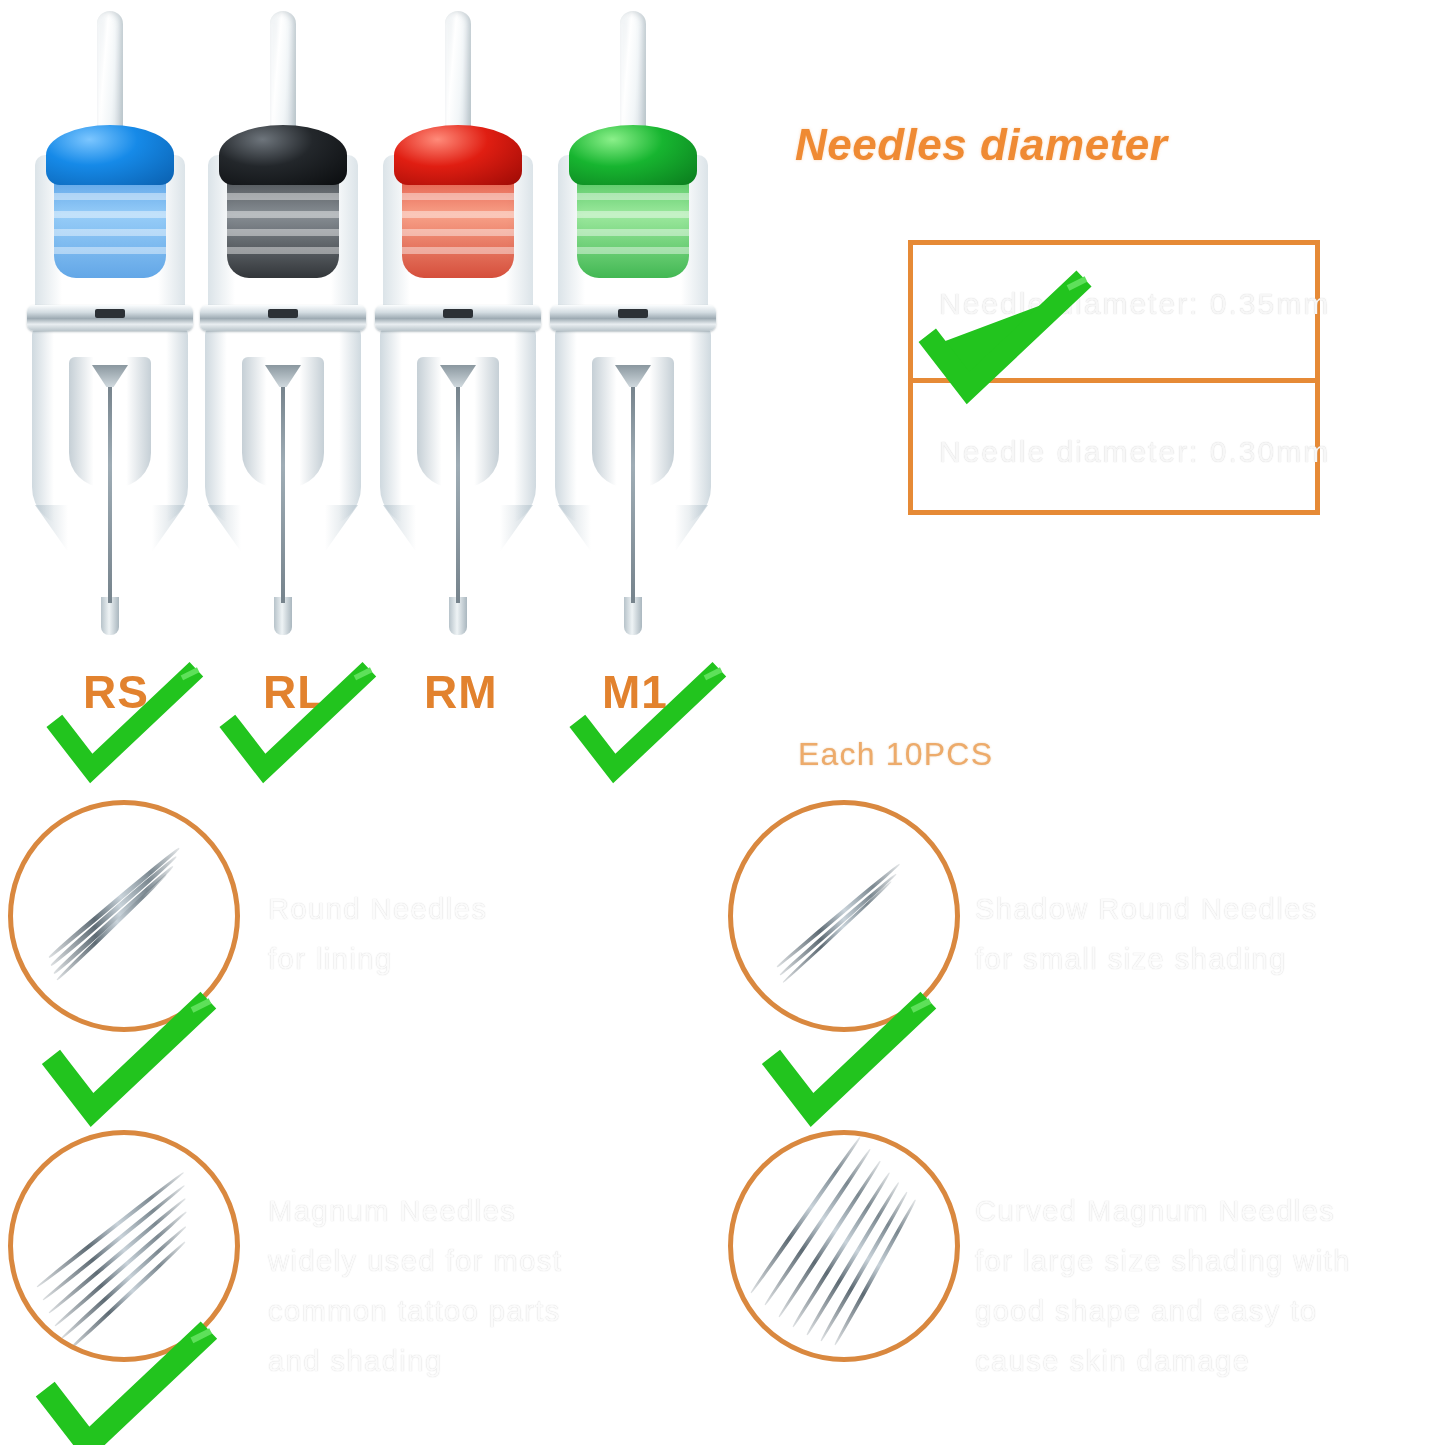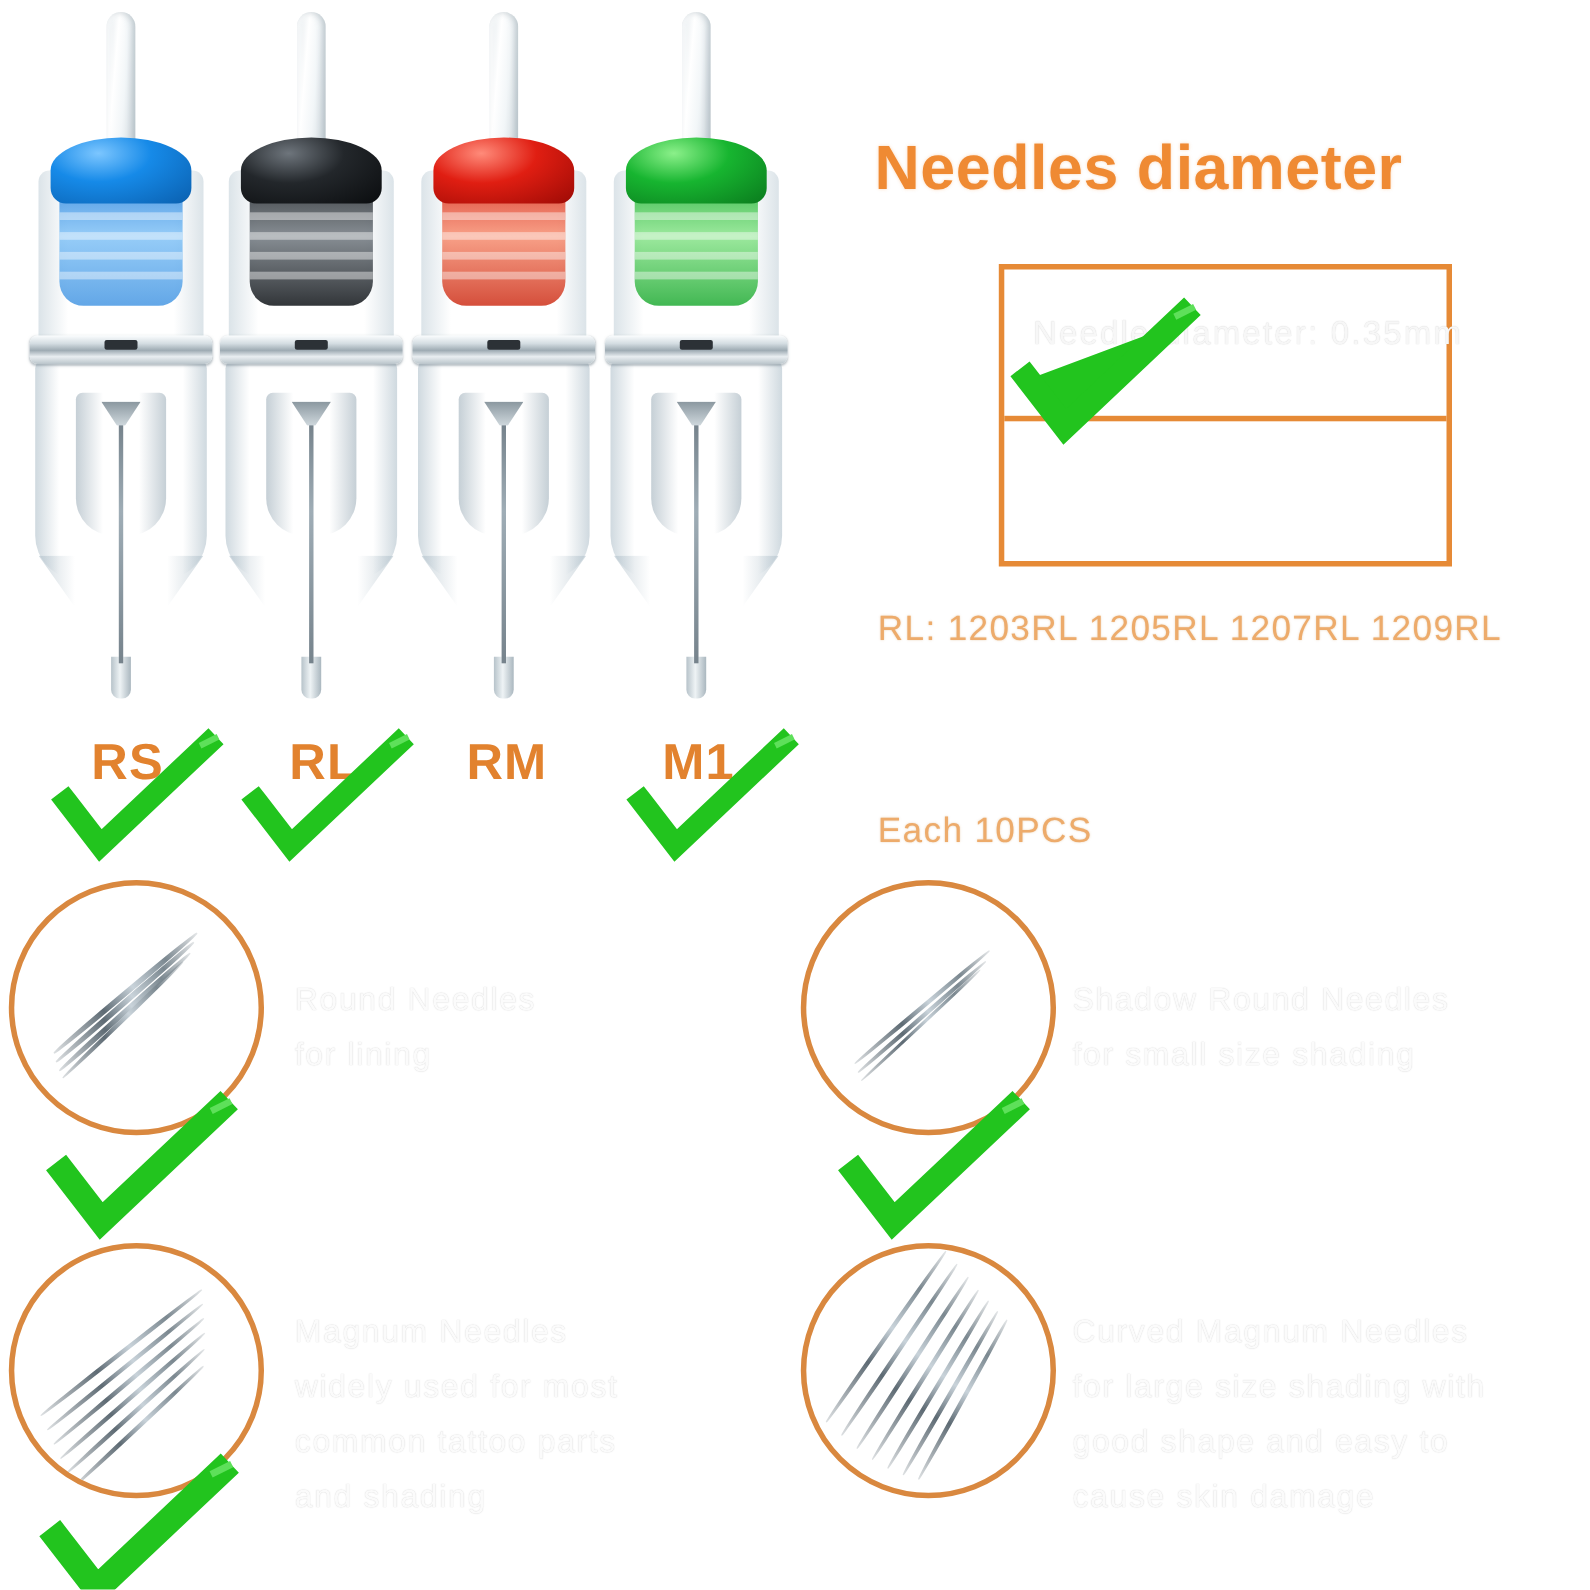--- a/index.html
+++ b/index.html
@@ -96,21 +96,21 @@
   .cap-green{background:radial-gradient(ellipse at 34% 24%,#8bf08a 0%,#17b530 42%,#0a7a1d 100%);}
   .col-green{background:linear-gradient(180deg,rgba(26,175,47,.86),rgba(118,224,120,.72) 45%,rgba(30,170,50,.84));}
 
   .stem-blue{background:linear-gradient(95deg,#cfe6f7 0%,#ffffff 30%,#eaf5fd 62%,#bcd8ee 100%);}
   .stem-black{background:linear-gradient(95deg,#d8dee2 0%,#ffffff 30%,#f0f4f6 62%,#c2cbd1 100%);}
   .stem-red{background:linear-gradient(95deg,#f6d8d4 0%,#ffffff 30%,#fdeceb 62%,#eec6c1 100%);}
   .stem-green{background:linear-gradient(95deg,#d4f0d6 0%,#ffffff 30%,#ecfbed 62%,#c2e6c5 100%);}
 
   
   .title{
-    font-size:57px;font-weight:bold;
+    font-size:44px;font-weight:bold;font-style:italic;
     color:#ef8a33;white-space:nowrap;letter-spacing:.5px;
     text-shadow:0 0 3px rgba(239,138,51,.35);
   }
 
   
   .dtable{
     position:absolute;border:5px solid #e68a36;box-sizing:border-box;background:#fff;
   }
   .dtable .rowline{
     position:absolute;left:0;width:100%;height:5px;background:#e68a36;
@@ -233,31 +233,31 @@
     <div class="needlebar"></div>
     <div class="cone"></div>
     <div class="tip"></div>
   </div>
 
   <div class="abs title" style="left:795px;top:120px;">Needles diameter</div>
 
   <div class="dtable" style="left:908px;top:240px;width:412px;height:275px;">
     <div class="rowline" style="top:133px;"></div>
     <div class="cell" style="top:42px;">Needle diameter: 0.35mm</div>
+    <div class="cell" style="top:190px;">Needle diameter: 0.30mm</div>
   </div>
 
   <div class="check" style="left:928px;top:278px;">
     <svg width="160" height="125" viewBox="0 0 160 125">
       <path d="M4 68 L12 62 L44 108 L52 115 L40 104 L150 6 L157 2 L148 14 Z" fill="#22c41e"></path>
       <path d="M6 66 L40 110 L148 8" stroke="#22c41e" stroke-width="22" fill="none" stroke-linecap="square"></path>
       <path d="M140 10 L158 1" stroke="#5ee05a" stroke-width="6" fill="none"></path>
     </svg>
   </div>
 
-  <div class="abs codeline" style="left:798px;top:553px;">RL: 1203RL 1205RL 1207RL 1209RL</div>
   <div class="abs codeline" style="left:798px;top:736px;">Each 10PCS</div>
 
   <div class="abs typelabel" style="left:83px;top:665px;">RS</div>
   <div class="abs typelabel" style="left:263px;top:665px;">RL</div>
   <div class="abs typelabel" style="left:424px;top:665px;">RM</div>
   <div class="abs typelabel" style="left:602px;top:665px;">M1</div>
 
   <div class="check" style="left:55px;top:668px;">
     <svg width="145" height="115" viewBox="0 0 160 125">
       <path d="M6 66 L40 110 L148 8" stroke="#22c41e" stroke-width="22" fill="none" stroke-linecap="square"></path>

